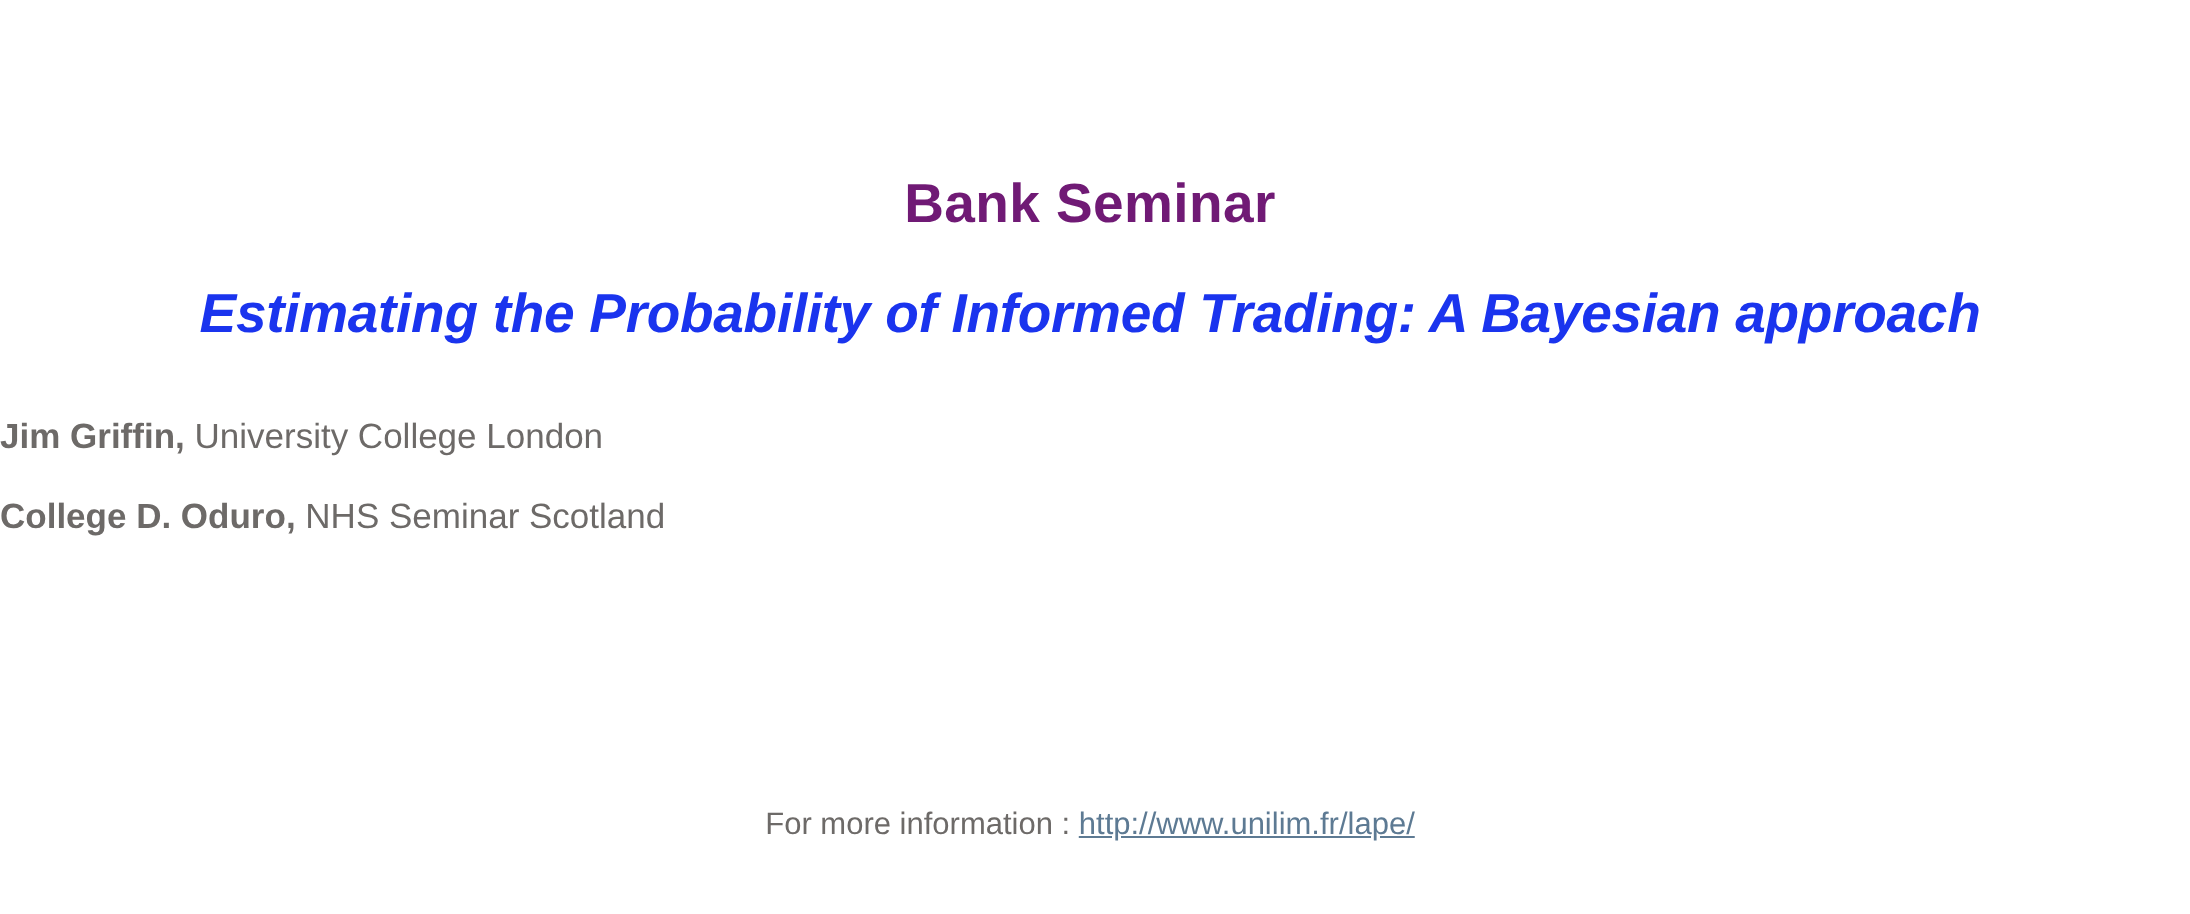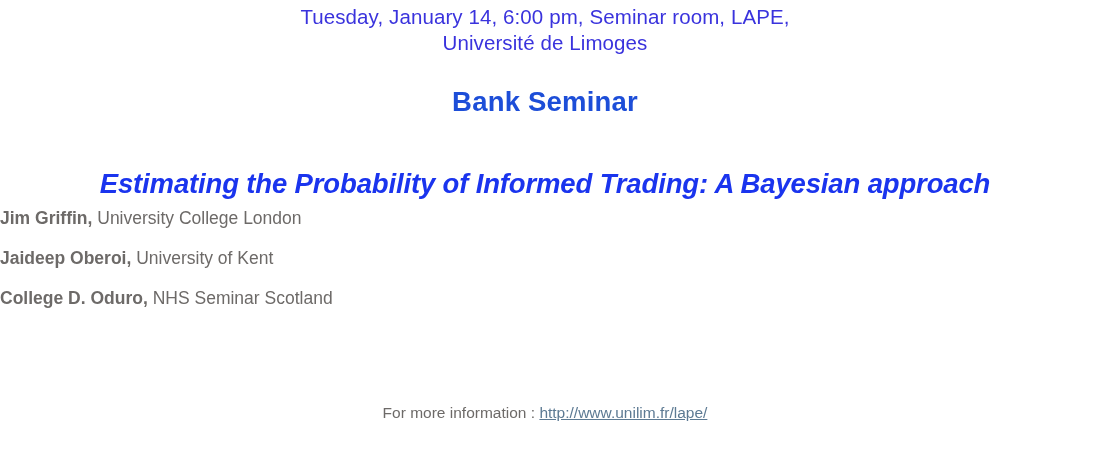--- a/index.html
+++ b/index.html
@@ -39,42 +39,41 @@
   }
   .venue-line { display: block; white-space: nowrap; }
 
   
   .seminar-kind {
     position: absolute;
     left: 0;
     top: 85px;
     width: 1090px;
     text-align: center;
-    color: #1d4ed8;
+    color: #701a75;
     font-size: 27.5px;
     font-weight: bold;
     line-height: 34px;
     letter-spacing: 0.2px;
   }
 
   
   .talk-title {
     position: absolute;
     left: 0;
     top: 140px;
     width: 1090px;
     text-align: center;
     color: #1a34ee;
     font-size: 27.5px;
     font-weight: bold;
     font-style: italic;
     line-height: 34px;
     letter-spacing: -0.15px;
     white-space: nowrap;
-    margin-top: 27px;
   }
 
   
   .authors {
     position: absolute;
     left: 0;
     top: 198px;
     width: 1090px;
     text-align: left;
   }
@@ -122,35 +121,28 @@
   .footer-link {
     color: #5d7a93;
     text-underline-offset: 1px;
   }
 </style>
 </head>
 <body>
 
 <div class="page">
 
-  <div class="venue-block">
-    <span class="venue-line">Tuesday, January 14, 6:00 pm, Seminar room, LAPE,</span>
-    <span class="venue-line">Université de Limoges</span>
-  </div>
 
   <div class="seminar-kind">Bank Seminar</div>
 
   <div class="talk-title">Estimating the Probability of Informed Trading: A Bayesian approach</div>
 
   <div class="authors">
     <span class="author-line">
       <span class="author-name">Jim Griffin</span><span class="author-name">, </span><span class="author-affiliation">University College London</span>
-    </span>
-    <span class="author-line">
-      <span class="author-name">Jaideep Oberoi</span><span class="author-name">, </span><span class="author-affiliation">University of Kent</span>
     </span>
     <span class="author-line">
       <span class="author-name">College D. Oduro</span><span class="author-name">, </span><span class="author-affiliation">NHS Seminar Scotland</span>
     </span>
   </div>
 
 
   <div class="footer">
     <span>For more information : </span><a class="footer-link" href="#">http://www.unilim.fr/lape/</a>
   </div>

